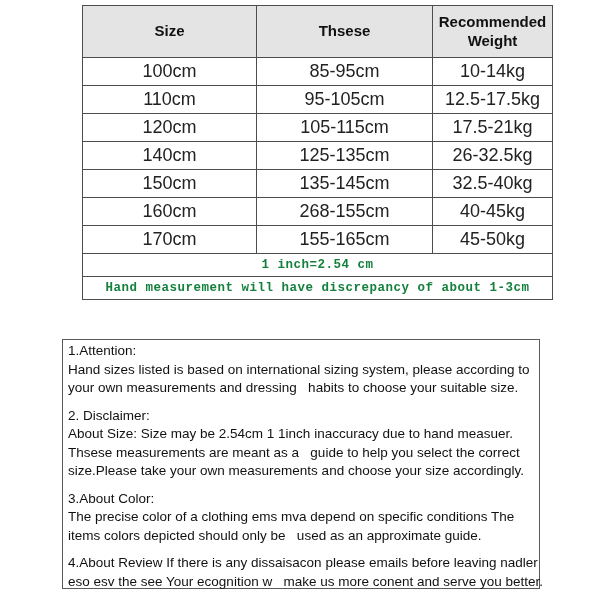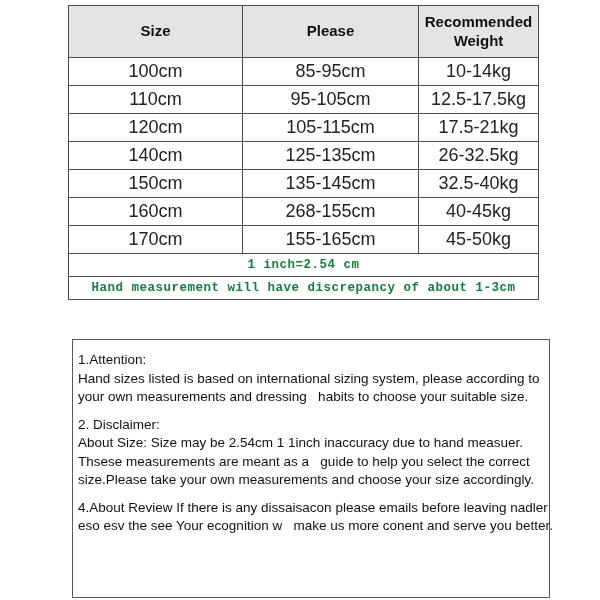--- a/index.html
+++ b/index.html
@@ -16,21 +16,21 @@
   .page {
     position: relative;
     width: 600px;
     height: 600px;
     background: #ffffff;
   }
 
   
   table.size-table {
     position: absolute;
-    left: 68px;
+    left: 82px;
     top: 5px;
     width: 470px;
     border-collapse: collapse;
     table-layout: fixed;
     border-radius: 14px;
   }
   table.size-table th,
   table.size-table td {
     border: 1px solid #4d4d4d;
     text-align: center;
@@ -59,26 +59,26 @@
     color: #15803d;
     letter-spacing: 0.5px;
   }
   col.c-size   { width: 174px; }
   col.c-height { width: 176px; }
   col.c-weight { width: 120px; }
 
   
   .notes-box {
     position: absolute;
-    left: 72px;
+    left: 62px;
     top: 339px;
     width: 471px;
     height: 246px;
     border: 1px solid #5a5a5a;
-    padding: 11px 0 0 5px;
+    padding: 2px 0 0 5px;
     font-size: 13.5px;
     line-height: 18.5px;
     color: #111111;
   }
   .note-section { margin: 0 0 9px 0; }
   .note-section:last-child { margin-bottom: 1px; }
   .note-line { white-space: pre; }
 </style>
 </head>
 <body>
@@ -87,21 +87,21 @@
 
   <table class="size-table">
     <colgroup>
       <col class="c-size">
         <col class="c-height">
         <col class="c-weight">
     </colgroup>
     <thead>
       <tr>
         <th>Size</th>
-        <th>Please</th>
+        <th>Thsese</th>
         <th>Recommended Weight</th>
       </tr>
     </thead>
     <tbody>
       <tr>
         <td>100cm</td>
         <td>85-95cm</td>
         <td>10-14kg</td>
       </tr>
       <tr>
@@ -149,18 +149,23 @@
       <div class="note-line">Hand sizes listed is based on international sizing system, please according to</div>
       <div class="note-line">your own measurements and dressing   habits to choose your suitable size.</div>
     </div>
     <div class="note-section">
       <div class="note-line">2. Disclaimer:</div>
       <div class="note-line">About Size: Size may be 2.54cm 1 1inch inaccuracy due to hand measuer.</div>
       <div class="note-line">Thsese measurements are meant as a   guide to help you select the correct</div>
       <div class="note-line">size.Please take your own measurements and choose your size accordingly.</div>
     </div>
     <div class="note-section">
+      <div class="note-line">3.About Color:</div>
+      <div class="note-line">The precise color of a clothing ems mva depend on specific conditions The</div>
+      <div class="note-line">items colors depicted should only be   used as an approximate guide.</div>
+    </div>
+    <div class="note-section">
       <div class="note-line">4.About Review If there is any dissaisacon please emails before leaving nadler</div>
       <div class="note-line">eso esv the see Your ecognition w   make us more conent and serve you better.</div>
     </div>
   </div>
 
 </div>
 
 </body></html>

